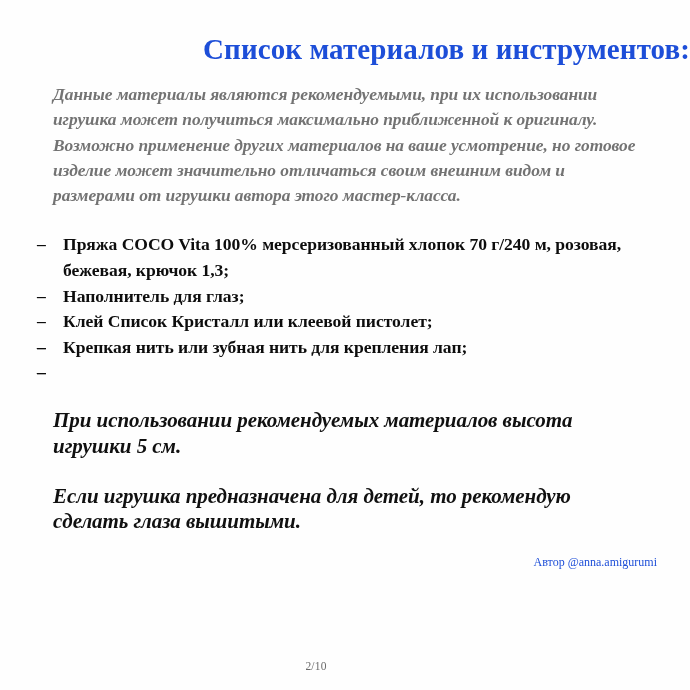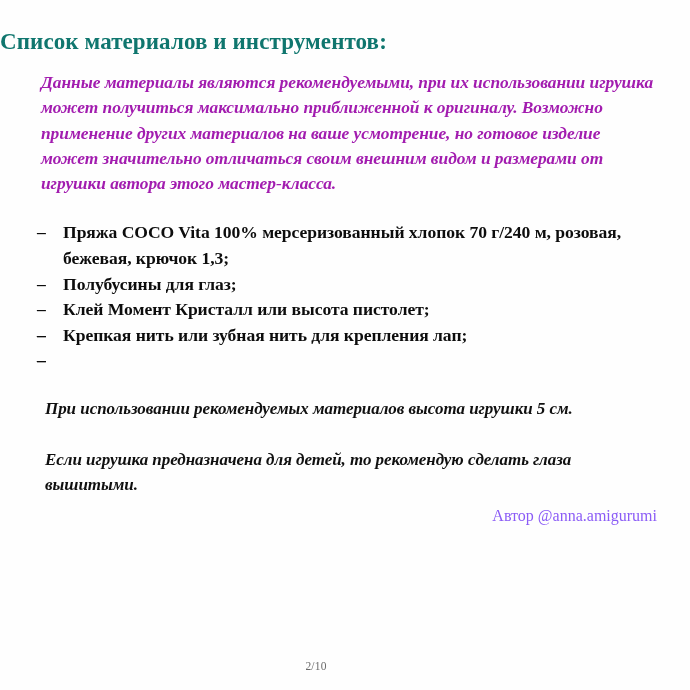--- a/index.html
+++ b/index.html
@@ -24,44 +24,44 @@
     box-sizing: border-box;
     background: #fefefe;
   }
 
   
   .doc-title {
     position: absolute;
     left: 0;
     top: 13px;
     width: 690px;
-    text-align: left;
-    font-size: 23px;
+    text-align: right;
+    font-size: 29px;
     font-weight: bold;
     font-style: normal;
     letter-spacing: 0.1px;
-    color: #0f766e;
+    color: #1d4ed8;
     line-height: 1.2;
   }
 
   
   .content {
     position: absolute;
     left: 37px;
     top: 66px;
     width: 622px;
   }
 
   .intro-para {
     font-size: 17.4px;
     font-weight: bold;
     font-style: italic;
     line-height: 25.3px;
-    color: #a21caf;
-    margin: 4px;
+    color: #737373;
+    margin: 16px;
     letter-spacing: -0.05px;
   }
 
   
   .materials-list {
     list-style: none;
     margin: 0;
     padding: 0;
     margin-top: 24px;
   }
@@ -79,39 +79,39 @@
   .materials-list li .dash {
     position: absolute;
     left: 0;
     top: 0;
     font-weight: bold;
     font-style: normal;
   }
 
   
   .closing-para {
-    font-size: 17px;
+    font-size: 21px;
     font-weight: bold;
     font-style: italic;
     line-height: 25.3px;
     color: #101010;
-    margin: 8px;
+    margin: 16px;
     letter-spacing: -0.05px;
   }
   .closing-para.first { margin-top: 48px; }
   .closing-para.second { margin-top: 25px; }
 
   
   .author-line {
     text-align: right;
     padding-right: 2px;
-    font-size: 16px;
+    font-size: 12px;
     font-weight: normal;
     font-style: normal;
-    color: #8b5cf6;
+    color: #1d4ed8;
     line-height: 22px;
   }
 
   
   .page-number {
     position: absolute;
     left: 0;
     bottom: 18px;
     width: 632px;
     text-align: center;
@@ -131,24 +131,24 @@
 
   <div class="content">
 
     <p class="intro-para">Данные материалы являются рекомендуемыми, при их использовании игрушка может получиться максимально приближенной к оригиналу. Возможно применение других материалов на ваше усмотрение, но готовое изделие может значительно отличаться своим внешним видом и размерами от игрушки автора этого мастер-класса.</p>
 
     <ul class="materials-list">
       <li>
         <span class="dash">–</span><span>Пряжа COCO Vita 100% мерсеризованный хлопок 70 г/240 м, розовая, бежевая, крючок 1,3;</span>
       </li>
       <li>
-        <span class="dash">–</span><span>Полубусины для глаз;</span>
+        <span class="dash">–</span><span>Наполнитель для глаз;</span>
       </li>
       <li>
-        <span class="dash">–</span><span>Клей Момент Кристалл или высота пистолет;</span>
+        <span class="dash">–</span><span>Клей Список Кристалл или клеевой пистолет;</span>
       </li>
       <li>
         <span class="dash">–</span>
       </li>
       <li>
         <span class="dash">–</span><span>Крепкая нить или зубная нить для крепления лап;</span>
       </li>
       <li>
         <span class="dash">–</span>
       </li>

